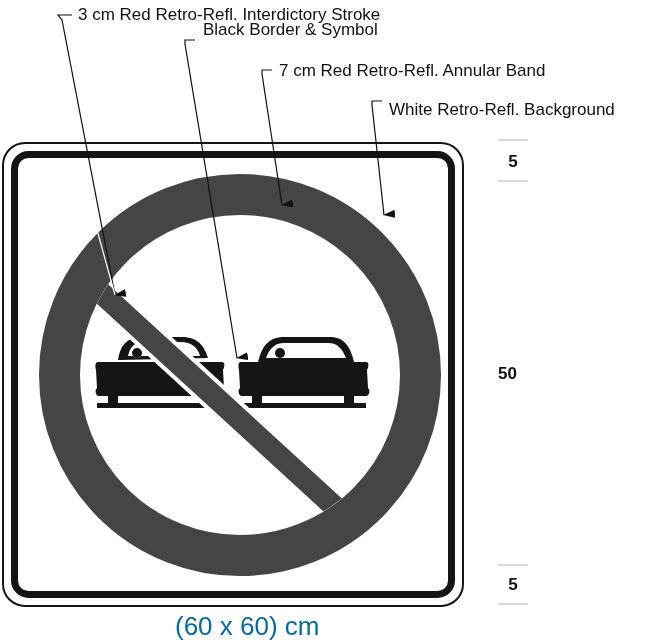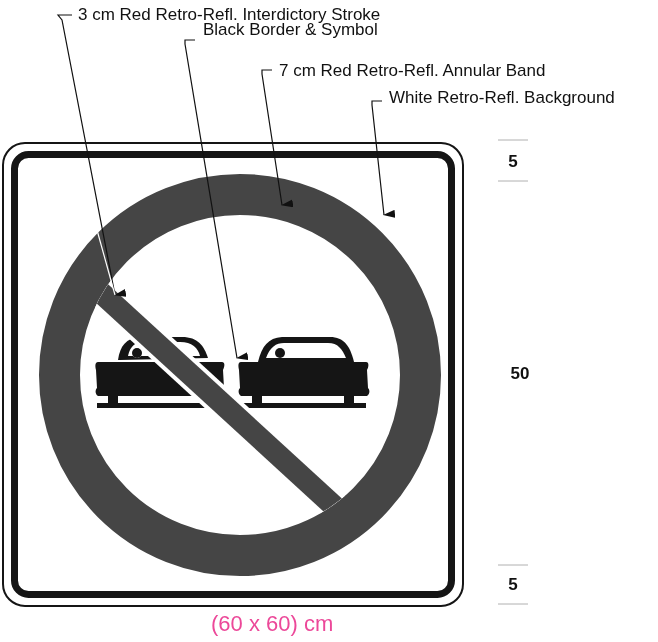--- a/index.html
+++ b/index.html
@@ -1,20 +1,20 @@
 <!DOCTYPE html>
 <html><head>
   <meta charset="utf-8">
   <style>
     html, body { margin: 0; padding: 0; background: #ffffff; }
     body { width: 658px; height: 642px; position: relative; overflow: hidden;
            font-family: "Liberation Sans", sans-serif; color: #111; }
     .label { position: absolute; font-size: 17px; line-height: 20px; white-space: nowrap; color: #111; }
     .dim { position: absolute; font-size: 17px; font-weight: bold; color: #111; text-align: center; width: 40px; }
-    .caption { position: absolute; font-size: 22px; color: #ec4899; white-space: nowrap; margin-left: 36px; }
+    .caption { position: absolute; font-size: 26px; color: #0369a1; white-space: nowrap; }
     svg { position: absolute; left: 0; top: 0; }
   </style>
 </head>
 <body>
 
 <svg width="658" height="642" viewBox="0 0 658 642">
   <defs>
     <marker id="arrBlk" markerWidth="8" markerHeight="12" refX="4" refY="11" orient="auto" markerUnits="userSpaceOnUse">
       <path d="M0,0 L8,0 L4,12 Z" fill="#111"></path>
     </marker>
@@ -67,19 +67,19 @@
     <line x1="498" y1="140" x2="528" y2="140"></line>
     <line x1="498" y1="181" x2="528" y2="181"></line>
     <line x1="498" y1="565" x2="528" y2="565"></line>
     <line x1="498" y1="604" x2="528" y2="604"></line>
   </g>
 </svg>
 
 <div class="label" style="left:78px; top:5px;">3 cm Red Retro-Refl. Interdictory Stroke</div>
 <div class="label" style="left:203px; top:20px;">Black Border &amp; Symbol</div>
 <div class="label" style="left:279px; top:61px;">7 cm Red Retro-Refl. Annular Band</div>
-<div class="label" style="left:389px; top:88px;">White Retro-Refl. Background</div>
+<div class="label" style="left:389px; top:100px;">White Retro-Refl. Background</div>
 
 <div class="dim" style="left:493px; top:152px;">5</div>
-<div class="dim" style="left:500px; top:364px;">50</div>
+<div class="dim" style="left:477px; top:364px;text-align:right;">50</div>
 <div class="dim" style="left:493px; top:575px;">5</div>
 
 <div class="caption" style="left:175px; top:611px;">(60 x 60) cm</div>
 
 </body></html>

